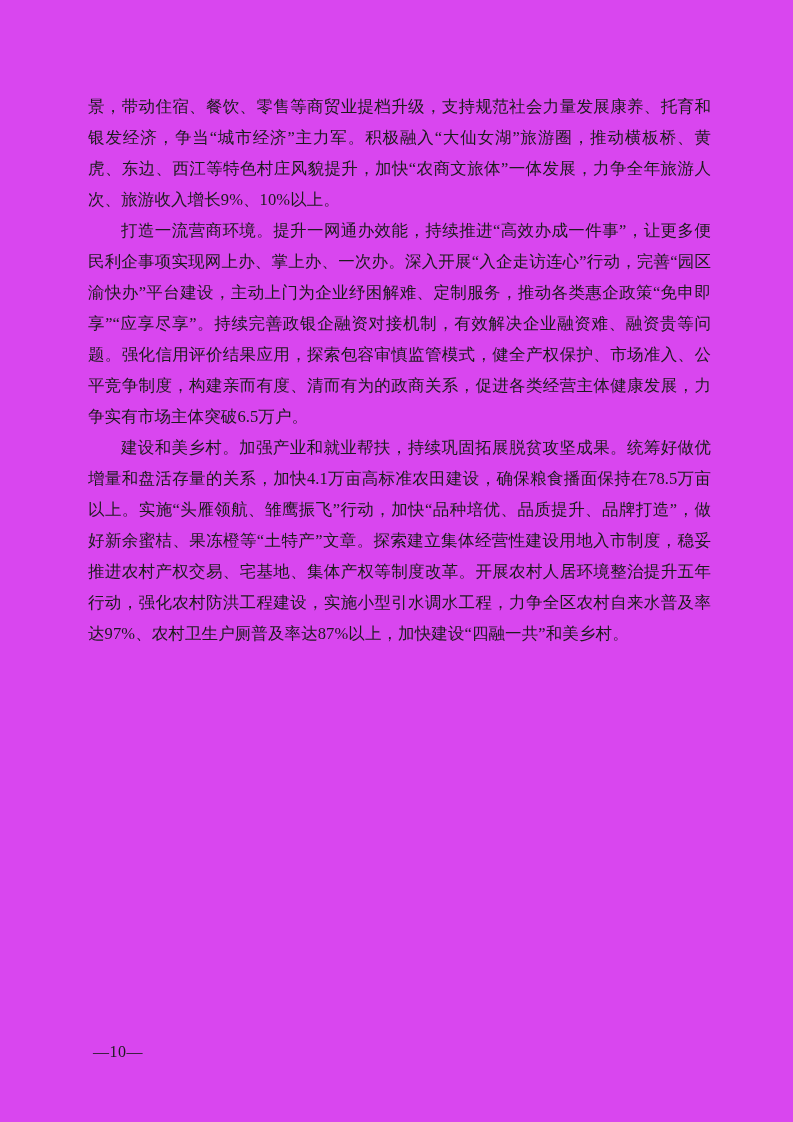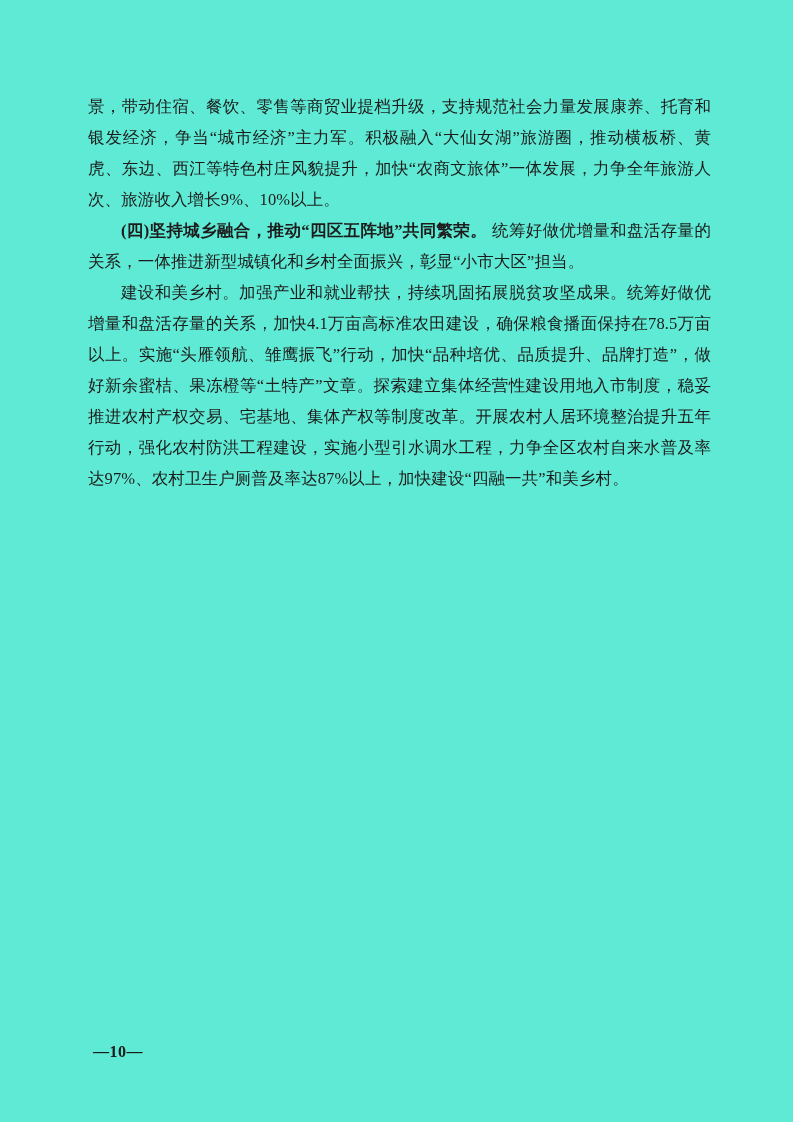--- a/index.html
+++ b/index.html
@@ -4,21 +4,21 @@
 <style>
   html, body {
     margin: 0;
     padding: 0;
     background: #ffffff;
   }
   .page {
     position: relative;
     width: 793px;
     height: 1122px;
-    background: #5eead4;
+    background: #d946ef;
     overflow: hidden;
     font-family: "Liberation Serif", "DejaVu Serif", serif;
     color: #1c1c1c;
   }
   .content {
     position: absolute;
     left: 88px;
     top: 91px;
     width: 623px;
   }
@@ -41,28 +41,25 @@
     padding-left: 5px;
   }
   .page-num {
     position: absolute;
     left: 93px;
     top: 1040px;
     font-size: 16px;
     line-height: 24px;
     letter-spacing: 0.5px;
     color: #1c1c1c;
-    font-weight: bold;
   }
 </style>
 </head>
 <body>
 
 <div class="page">
   <div class="content">
     <p>景，带动住宿、餐饮、零售等商贸业提档升级，支持规范社会力量发展康养、托育和银发经济，争当“城市经济”主力军。积极融入“大仙女湖”旅游圈，推动横板桥、黄虎、东边、西江等特色村庄风貌提升，加快“农商文旅体”一体发展，力争全年旅游人次、旅游收入增长9%、10%以上。</p>
-    <p class="indent">
-      <span class="heading-bold">(四)坚持城乡融合，推动“四区五阵地”共同繁荣。</span><span class="heading-rest">统筹好做优增量和盘活存量的关系，一体推进新型城镇化和乡村全面振兴，彰显“小市大区”担当。</span>
-    </p>
+    <p class="indent">打造一流营商环境。提升一网通办效能，持续推进“高效办成一件事”，让更多便民利企事项实现网上办、掌上办、一次办。深入开展“入企走访连心”行动，完善“园区渝快办”平台建设，主动上门为企业纾困解难、定制服务，推动各类惠企政策“免申即享”“应享尽享”。持续完善政银企融资对接机制，有效解决企业融资难、融资贵等问题。强化信用评价结果应用，探索包容审慎监管模式，健全产权保护、市场准入、公平竞争制度，构建亲而有度、清而有为的政商关系，促进各类经营主体健康发展，力争实有市场主体突破6.5万户。</p>
     <p class="indent">建设和美乡村。加强产业和就业帮扶，持续巩固拓展脱贫攻坚成果。统筹好做优增量和盘活存量的关系，加快4.1万亩高标准农田建设，确保粮食播面保持在78.5万亩以上。实施“头雁领航、雏鹰振飞”行动，加快“品种培优、品质提升、品牌打造”，做好新余蜜桔、果冻橙等“土特产”文章。探索建立集体经营性建设用地入市制度，稳妥推进农村产权交易、宅基地、集体产权等制度改革。开展农村人居环境整治提升五年行动，强化农村防洪工程建设，实施小型引水调水工程，力争全区农村自来水普及率达97%、农村卫生户厕普及率达87%以上，加快建设“四融一共”和美乡村。</p>
   </div>
   <div class="page-num">—10—</div>
 </div>
 
 </body></html>

